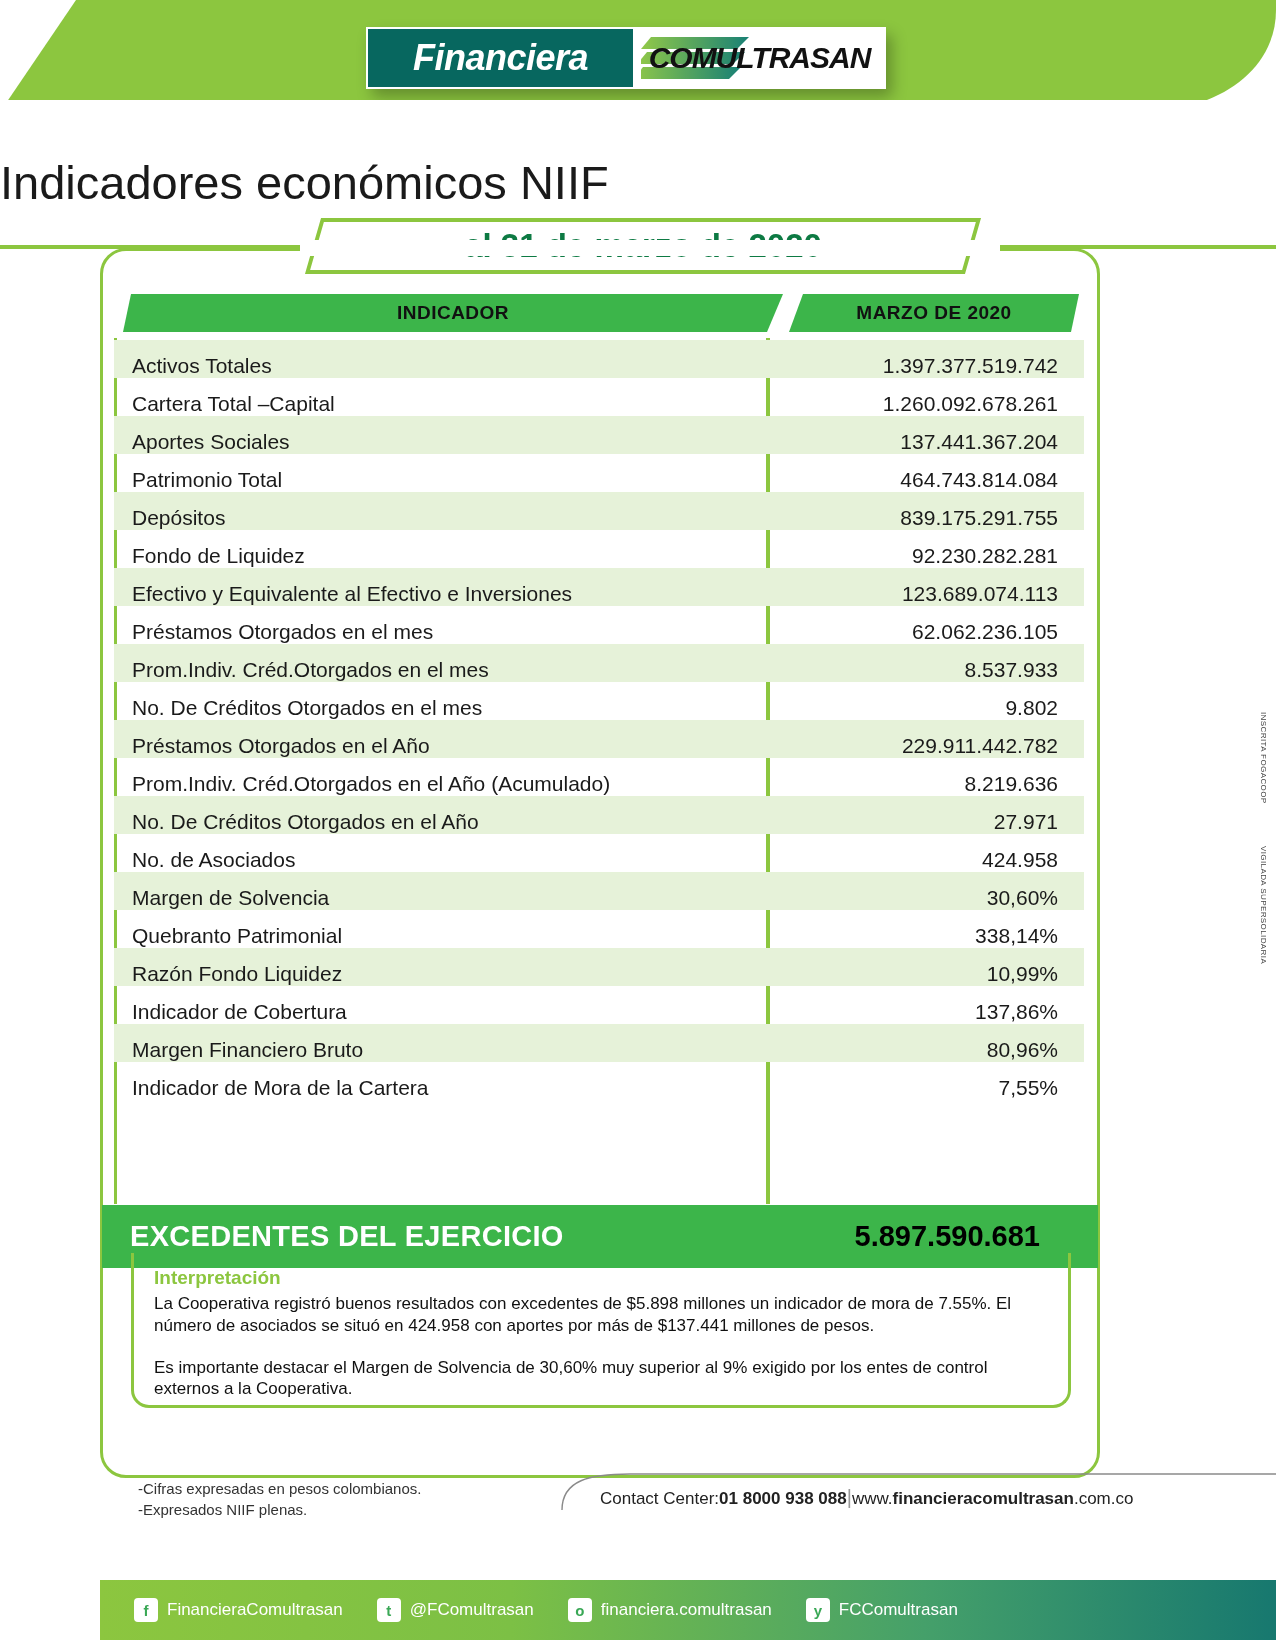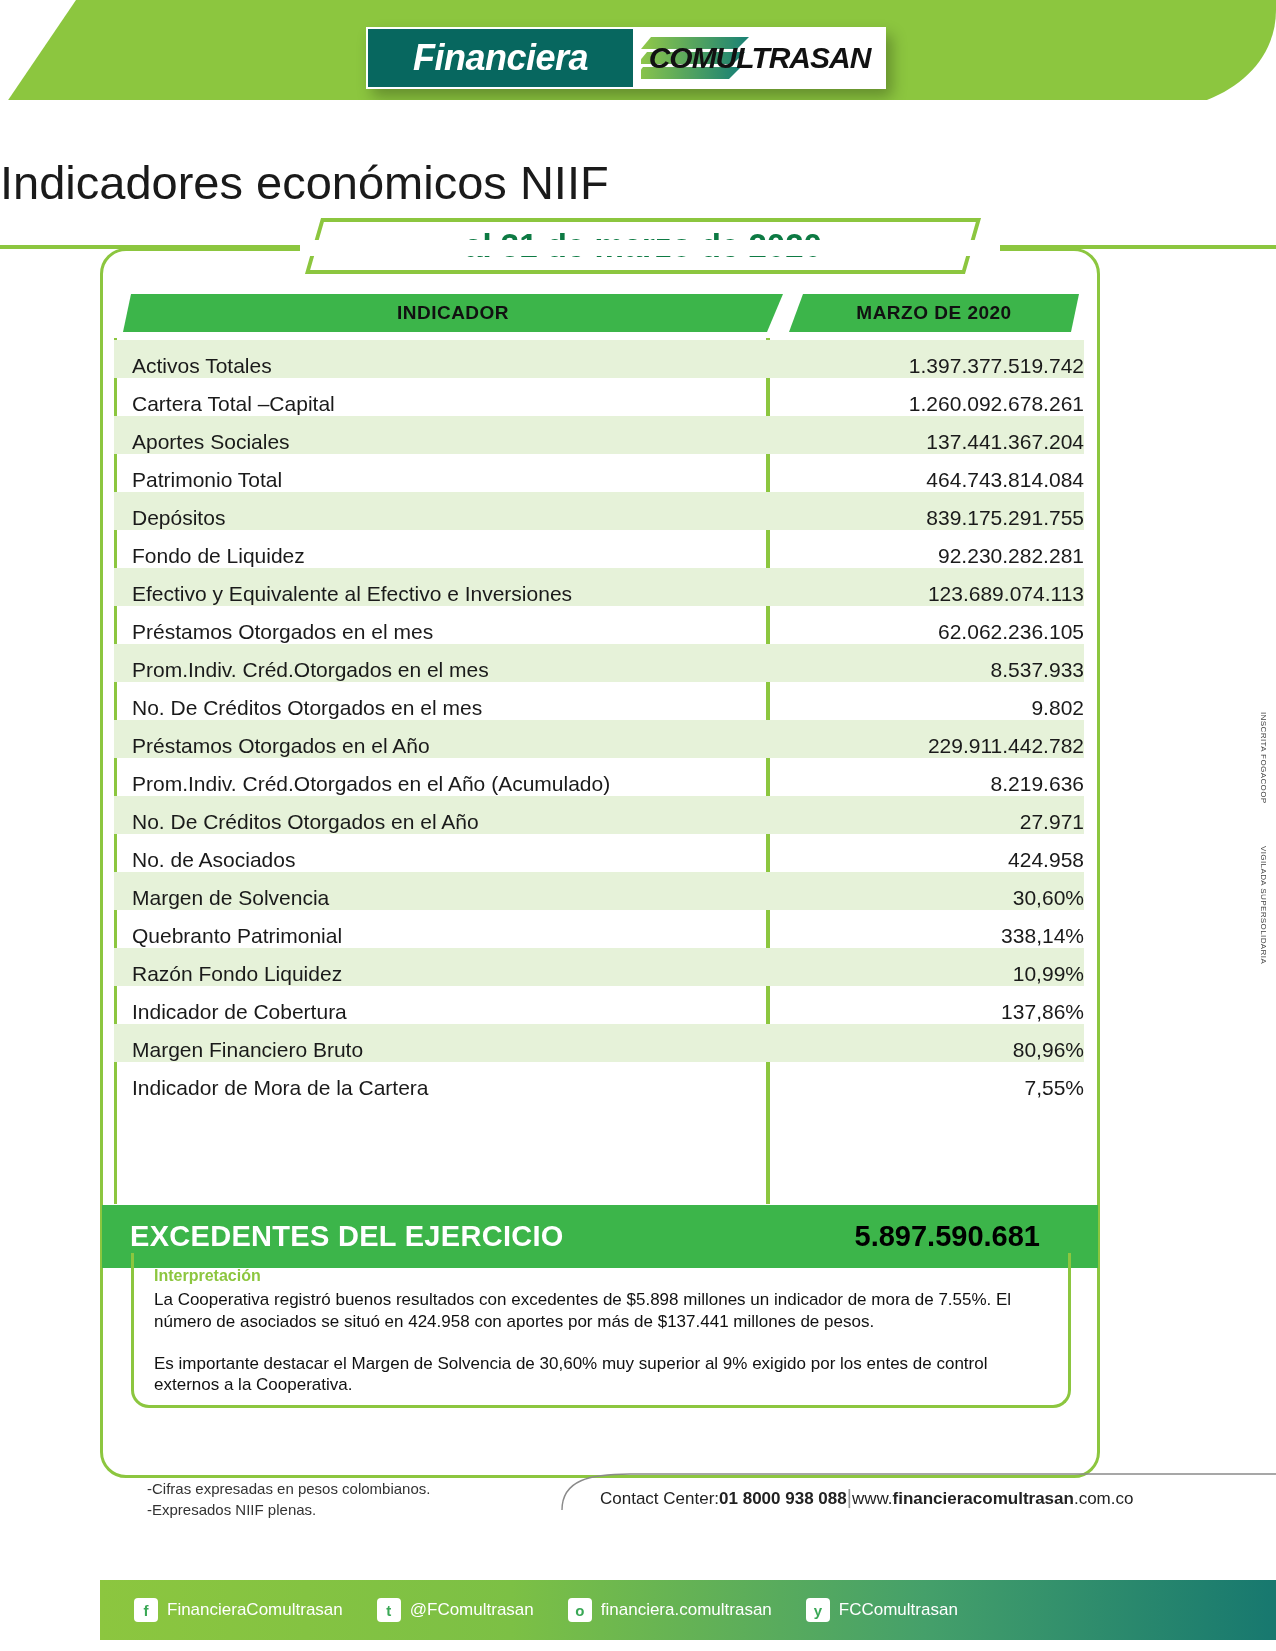--- a/index.html
+++ b/index.html
@@ -122,21 +122,21 @@
     position: relative; display: flex; height: 38px; align-items: flex-end;
   }
   .trow.alt { background: #e6f2d9; }
   .tname {
     width: 655px; padding-left: 18px;
     font-size: 21px; color: #1a1a1a;
     font-family: "Liberation Sans", sans-serif;
     white-space: nowrap;
   }
   .tval {
-    flex: 1; text-align: right;
+    flex: 1; padding-right: 26px; text-align: right;
     font-size: 21px; color: #1a1a1a;
     font-family: "Liberation Sans", sans-serif;
     white-space: nowrap;
   }
   .col-divider {
     position: absolute; left: 766px; top: 338px; width: 4px; height: 866px;
     background: #8cc63f;
   }
   .left-edge {
     position: absolute; left: 114px; top: 338px; width: 3px; height: 866px;
@@ -161,32 +161,32 @@
 
   
   .interp {
     position: absolute; left: 131px; top: 1253px;
     width: 940px; height: 155px;
     border: 3px solid #8cc63f; border-top: none;
     border-radius: 0 0 18px 18px;
     padding: 14px 22px 10px 20px;
   }
   .interp-title {
-    color: #8cc63f; font-size: 16px; font-weight: bold; margin-bottom: 4px;
+    color: #8cc63f; font-size: 19px; font-weight: bold; margin-bottom: 4px;
     font-family: "Liberation Sans", sans-serif;
   }
   .interp-p {
     font-size: 17px; color: #111111; line-height: 1.28;
     font-family: "Liberation Sans", sans-serif;
   }
   .interp-p.second { margin-top: 20px; }
 
   
   .notes {
-    position: absolute; left: 147px; top: 1478px;
+    position: absolute; left: 138px; top: 1478px;
     font-size: 15px; color: #333333; line-height: 1.4;
     font-family: "Liberation Sans", sans-serif;
   }
 
   
   .contact-curve {
     position: absolute; left: 560px; top: 1470px; width: 716px; height: 40px;
   }
   .contact-row {
     position: absolute; left: 600px; top: 1486px;

